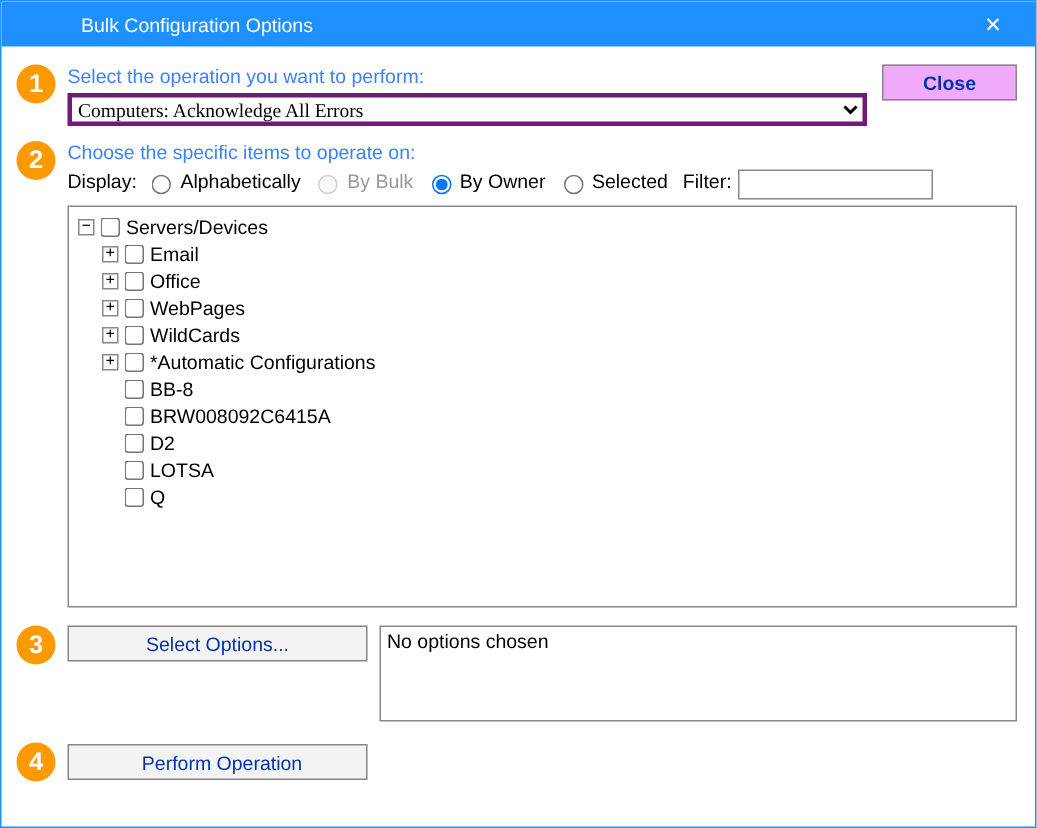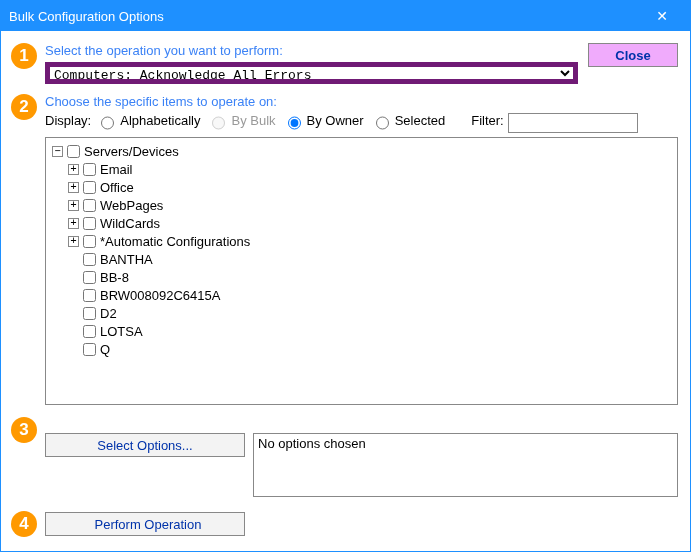--- a/index.html
+++ b/index.html
@@ -15,21 +15,21 @@
   }
   .titlebar {
     background: #1e90ff;
     color: #fff;
     height: 30px;
     display: flex;
     align-items: center;
     padding: 0 8px;
     justify-content: space-between;
   }
-  .titlebar .title { font-size: 13px; }
+  .titlebar .title { font-size: 13px; margin-left: 45px; }
   .titlebar .close-x {
     width: 40px;
     height: 30px;
     display: flex;
     align-items: center;
     justify-content: center;
     font-size: 14px;
     cursor: default;
   }
   .content {
@@ -53,23 +53,23 @@
     align-items: center;
     justify-content: center;
     margin-right: 8px;
     flex-shrink: 0;
   }
   .step-body { flex: 1; }
   .step-label { margin-bottom: 4px; color: #3b82f6; }
   select.op-select {
     width: 100%;
     font-size: 13px;
-    font-family: Liberation Mono, monospace;
+    font-family: Liberation Serif, serif;
     height: 22px;
-    border: 5px solid #701a75;
+    border: 3px solid #701a75;
     background: #fff;
   }
   .close-btn {
     width: 90px;
     height: 24px;
     border: 1px solid #888;
     background: #f0abfc;
     color: #0033aa;
     font-family: inherit;
     font-size: 13px;
@@ -123,21 +123,20 @@
   .spacer-exp { width: 15px; display: inline-block; }
   .chk {
     width: 13px;
     height: 13px;
     margin: 0 4px 0 0;
   }
   .node-indent-1 { padding-left: 16px; }
   .options-row {
     display: flex;
     gap: 8px;
-    margin-top: 16px;
   }
   .options-btn {
     width: 200px;
     height: 24px;
     border: 1px solid #888;
     background: #f3f3f3;
     color: #0033aa;
     font-family: inherit;
     font-size: 13px;
     cursor: default;
@@ -193,21 +192,21 @@
       <div class="display-row">
         <span>Display:</span>
         <input type="radio" name="disp" style="">
         <label>Alphabetically</label>
         <input type="radio" name="disp" disabled="" style="">
         <label class="disabled">By Bulk</label>
         <input type="radio" name="disp" checked="" style="">
         <label>By Owner</label>
         <input type="radio" name="disp" style="">
         <label>Selected</label>
-        <span style="margin-left:20px;">Filter:</span>
+        <span style="margin-left:4px;">Filter:</span>
         <input class="filter-input" type="text" value="" style="">
       </div>
 
       <div class="tree-box">
         <div class="tree-node">
           <span class="expander">−</span>
           <input type="checkbox" class="chk" style="">
           <span>Servers/Devices</span>
         </div>
         <div class="tree-node node-indent-1">
@@ -227,25 +226,20 @@
         </div>
         <div class="tree-node node-indent-1">
           <span class="expander">+</span>
           <input type="checkbox" class="chk" style="">
           <span>WildCards</span>
         </div>
         <div class="tree-node node-indent-1">
           <span class="expander">+</span>
           <input type="checkbox" class="chk" style="">
           <span>*Automatic Configurations</span>
-        </div>
-        <div class="tree-node node-indent-1">
-          <span class="spacer-exp"></span>
-          <input type="checkbox" class="chk" style="">
-          <span>BANTHA</span>
         </div>
         <div class="tree-node node-indent-1">
           <span class="spacer-exp"></span>
           <input type="checkbox" class="chk" style="">
           <span>BB-8</span>
         </div>
         <div class="tree-node node-indent-1">
           <span class="spacer-exp"></span>
           <input type="checkbox" class="chk" style="">
           <span>BRW008092C6415A</span>

